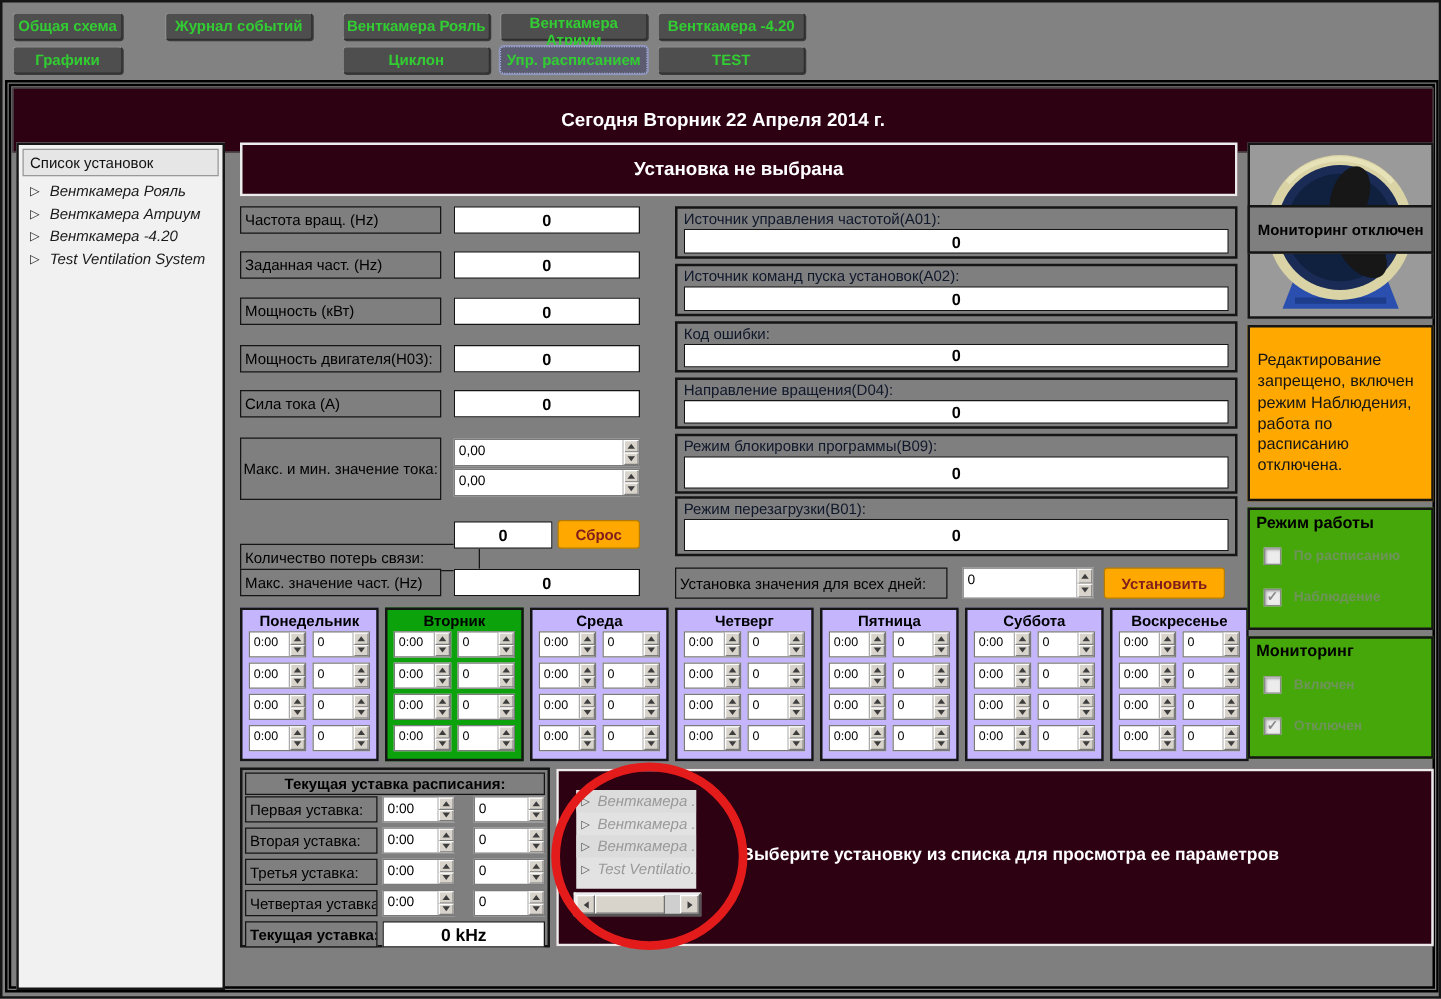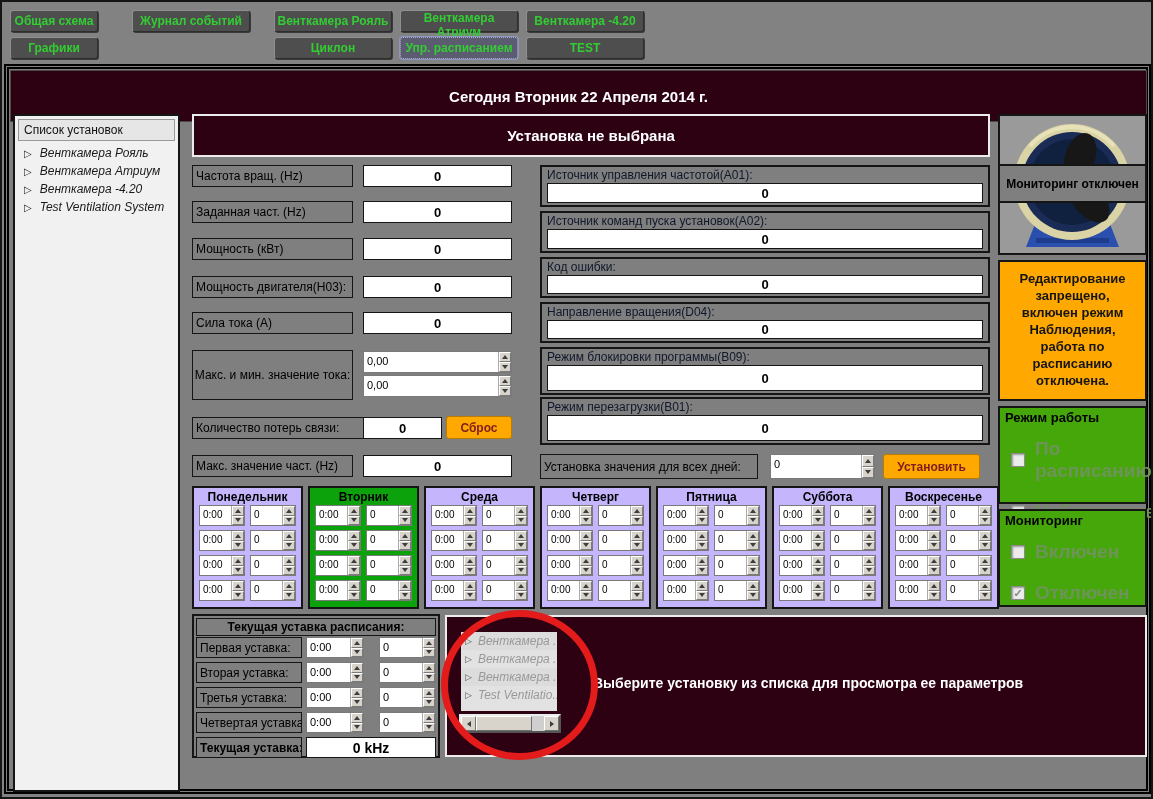--- a/index.html
+++ b/index.html
@@ -64,28 +64,28 @@
   .hscroll{position:absolute;left:12px;top:97px;width:102px;height:19px;background:#cfcfcf;border:2px solid;border-color:#ececec #555 #555 #ececec;display:flex;align-items:stretch}
   .hs-btn{width:15px;background:#d8d4cc;border:1px solid;border-color:#fff #707070 #707070 #fff;display:flex;align-items:center;justify-content:center;cursor:pointer}
   .hs-thumb{width:56px;background:#d8d4cc;border:1px solid;border-color:#fff #707070 #707070 #fff;cursor:pointer}
   .hs-spacer{flex:1}
   .sel-message{position:absolute;left:146px;top:58px;width:540px;color:#fff;font-weight:bold;font-size:14px}
   .red-circle{position:absolute;left:439px;top:608px;width:157px;height:150px;border:7px solid var(--annotation-red);border-radius:50%;z-index:50;pointer-events:none}
 
   
   .fan-box{position:absolute;left:996px;top:112px;width:149px;height:141px;border:2px solid #151515;background:#9a9a9a;overflow:hidden}
   .mon-band{position:absolute;left:996px;top:162px;width:149px;height:39px;background:#7f7f7f;border:2px solid #151515;display:flex;align-items:center;justify-content:center;font-size:12px;font-weight:bold;color:#000;text-align:center}
-  .orange-box{position:absolute;left:996px;top:258px;width:149px;height:141px;background:var(--orange);border:2px solid #151515;display:flex;align-items:center;justify-content:center;text-align:center;font-weight:bold;font-size:13px;line-height:1.3;padding:6px;color:#151515}
+  .orange-box{position:absolute;left:996px;top:258px;width:149px;height:141px;background:var(--orange);border:2px solid #151515;display:flex;align-items:center;justify-content:center;text-align:left;font-weight:normal;font-size:13px;line-height:1.3;padding:6px;color:#151515}
   .green-box{position:absolute;left:996px;width:149px;height:98px;background:var(--green-panel);border:2px solid #151515;padding:2px 5px}
   .gb-title{font-size:13px;font-weight:bold;color:#000;height:17px}
   .cb-row{display:flex;align-items:center;padding-left:6px;cursor:pointer}
   .cb-row.r1{margin-top:11px}
   .cb-row.r2{margin-top:19px}
   .cb{width:14px;height:14px;background:#ececec;border:1px solid #8a8a8a;box-shadow:inset 1px 1px 2px rgba(0,0,0,.35);font-size:11px;line-height:12px;text-align:center;color:#8a8a8a;font-weight:bold;margin-right:10px;flex:none}
-  .cb-label{font-size:19px;font-weight:bold;color:#6e9459}
+  .cb-label{font-size:11px;font-weight:bold;color:#6e9459}
 </style>
 </head>
 <body>
 
 <div id="page">
 
   <div id="toolbar">
       <button class="tb-btn" style="left: 8px; top: 8px; width: 88px;">Общая схема</button>
       <button class="tb-btn" style="left: 130px; top: 8px; width: 118px;">Журнал событий</button>
       <button class="tb-btn" style="left: 272px; top: 8px; width: 118px;">Венткамера Рояль</button>
@@ -143,21 +143,21 @@
       <span class="spin-btns">
         <span class="sb">
           <span class="tri up"></span>
         </span>
         <span class="sb">
           <span class="tri down"></span>
         </span>
       </span>
     </span>
 
-  <div class="label-box" style="left:190px;top:415px;width:192px;height:22px">Количество потерь связи:</div>
+  <div class="label-box" style="left:190px;top:433px;width:192px;height:22px">Количество потерь связи:</div>
   <div class="value-box" style="left:361px;top:415px;width:79px;height:22px">0</div>
   <div class="orange-btn" style="left:444px;top:414px;width:66px;height:23px">Сброс</div>
 
   <div class="label-box" style="left:190px;top:453px;width:161px;height:22px">Макс. значение част. (Hz)</div>
   <div class="value-box" style="left:361px;top:453px;width:149px;height:22px">0</div>
 
   <div class="label-box" style="left:538px;top:452px;width:218px;height:25px">Установка значения для всех дней:</div>
   <span class="spin" style="position:absolute;left:768px;top:452px;width:105px;height:25px">
       <span class="spin-val">0</span>
       <span class="spin-btns">

